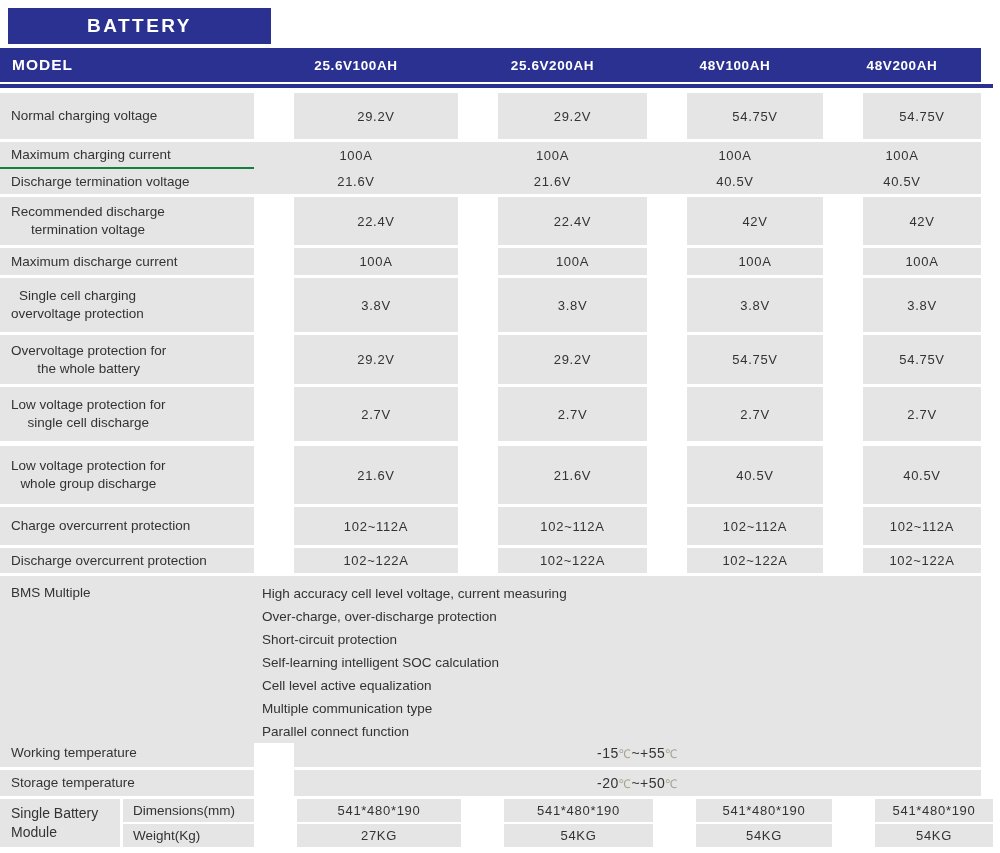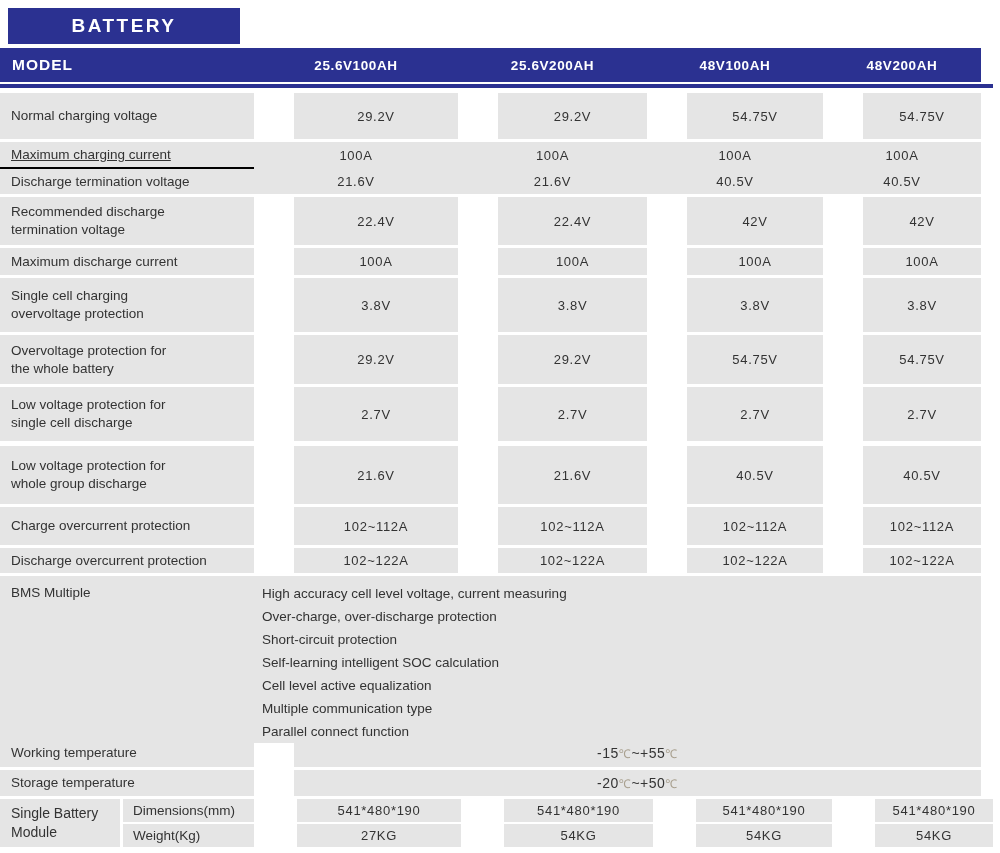--- a/index.html
+++ b/index.html
@@ -1,45 +1,45 @@
 <!DOCTYPE html>
 <html><head>
 <meta charset="utf-8">
 <style>
   html,body { margin:0; padding:0; background:#fff; }
   body { font-family:"Liberation Sans", sans-serif; }
   .page { width:1000px; height:853px; position:relative; overflow:hidden; }
 
   .title-box {
-    margin:8px 0 4px 8px; width:232px; height:36px;
+    margin:8px 0 4px 8px; width:263px; height:36px;
     background:#2b3191; color:#fff; font-weight:bold;
     font-size:19px; letter-spacing:2.5px;
     display:flex; align-items:center; justify-content:center;
   }
 
   .tbl { width:993px; }
   .grid { display:grid; grid-template-columns:254px 204px 189px 176px 158px; column-gap:0; }
 
   .hdr-row { height:34px; }
   .hdr-cell {
     background:#2b3191; color:#fff; font-weight:bold;
     display:flex; align-items:center; justify-content:center;
     font-size:13.5px; letter-spacing:0.6px;
   }
   .hdr-cell.model { justify-content:flex-start; padding-left:12px; font-size:15.5px; letter-spacing:1px; }
   .hdr-underline { height:4px; background:#2b3191; margin-top:2px; margin-bottom:5px; width:993px; }
 
   .row { margin-bottom:3px; }
   .cell { background:#e5e5e5; color:#333; font-size:13px; }
-  .label { display:flex; align-items:center; padding-left:11px; font-size:13.5px; white-space:pre-line; line-height:18px; }
+  .label { display:flex; align-items:center; padding-left:11px; font-size:13.5px; white-space:pre-line; line-height:18px;text-align:center; }
   .val { display:flex; align-items:center; justify-content:center; letter-spacing:0.7px;margin-left:40px; }
 
   .dlabel { display:flex; flex-direction:column; padding:0; }
   .dlabel > div { flex:1; display:flex; align-items:center; padding-left:11px; font-size:13.5px; }
-  .dlabel > div:first-child { border-bottom:2px solid #000000;text-decoration:underline; }
+  .dlabel > div:first-child { border-bottom:2px solid #15803d; }
   .dval { display:flex; flex-direction:column; }
   .dval > div { flex:1; display:flex; align-items:center; justify-content:center; letter-spacing:0.7px; }
 
   .toplabel { align-items:flex-start; padding-top:8px; }
   .bms-val { grid-column:2/6; padding:6px 0 0 8px; }
   .bms-val > div { line-height:23px; font-size:13.5px; color:#333; }
 
   .span-val { grid-column:2/6; }
   .deg { color:#a9a08f; font-size:12px; }
   .temp-txt { font-size:14px; letter-spacing:0.5px; }

